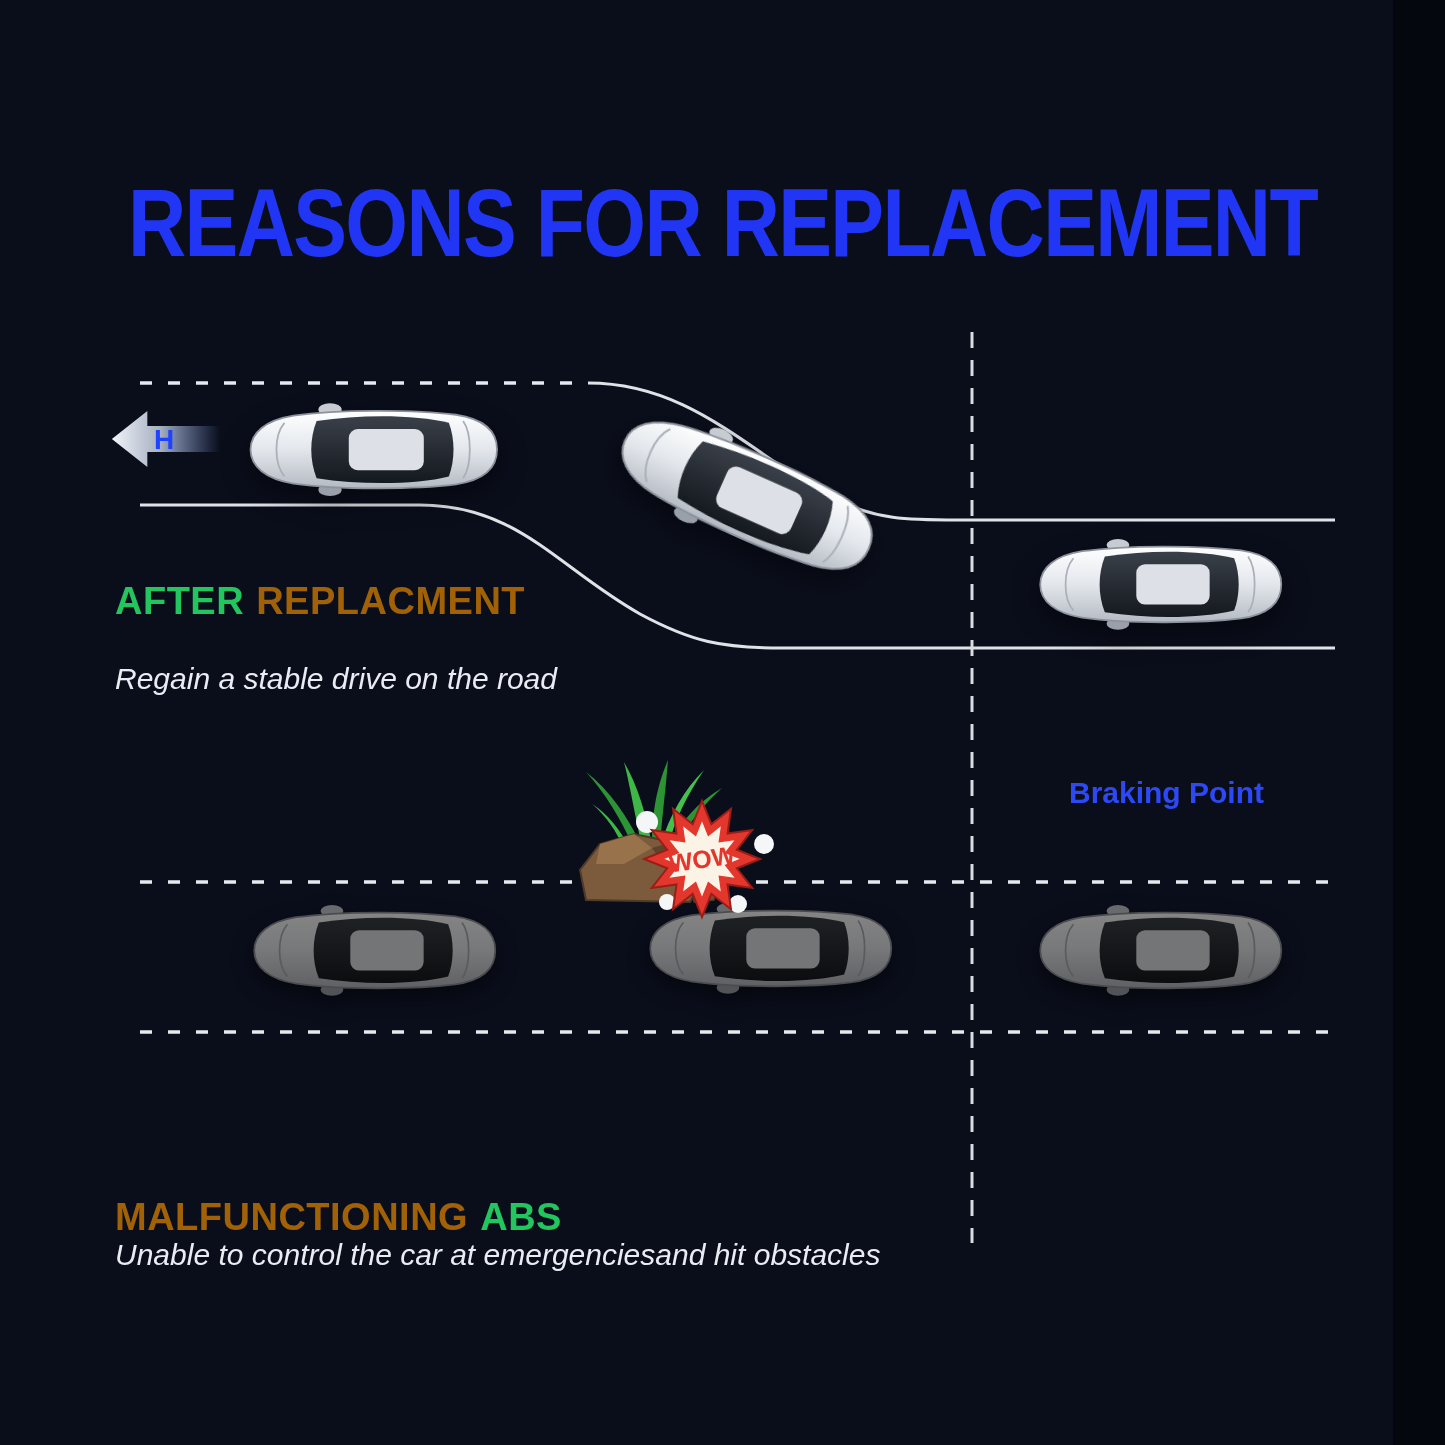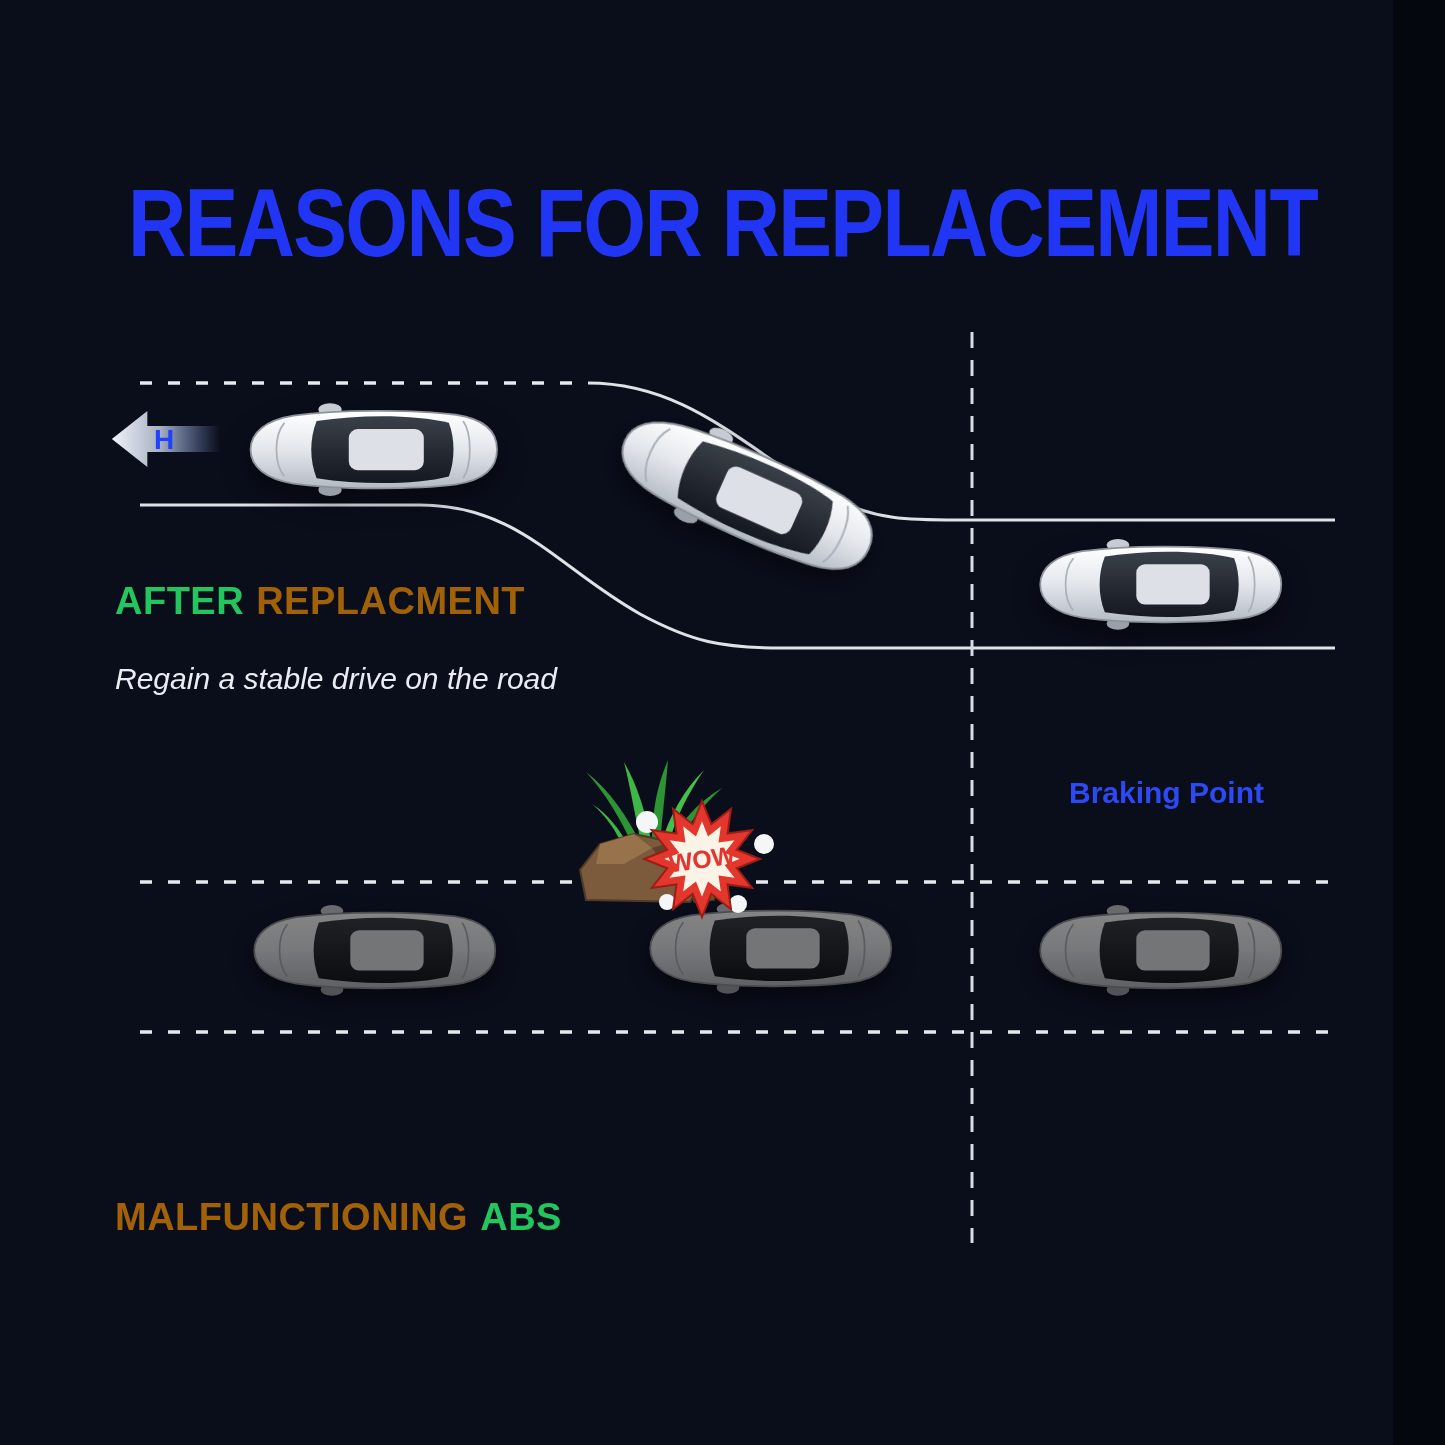--- a/index.html
+++ b/index.html
@@ -176,14 +176,15 @@
   <h2 class="heading" style="left:115px;top:580px;">
     <span class="accent">AFTER</span>
     <span class="plain">REPLACMENT</span>
   </h2>
   <p class="desc" style="left:115px;top:662px;">Regain a stable drive on the road</p>
 
   <h2 class="heading" style="left:115px;top:1196px;text-align:right;">
     <span class="plain">MALFUNCTIONING</span>
     <span class="accent">ABS</span>
   </h2>
+  <p class="desc" style="left:115px;top:1238px;">Unable to control the car at emergenciesand hit obstacles</p>
 
 </div>
 
 </body></html>

